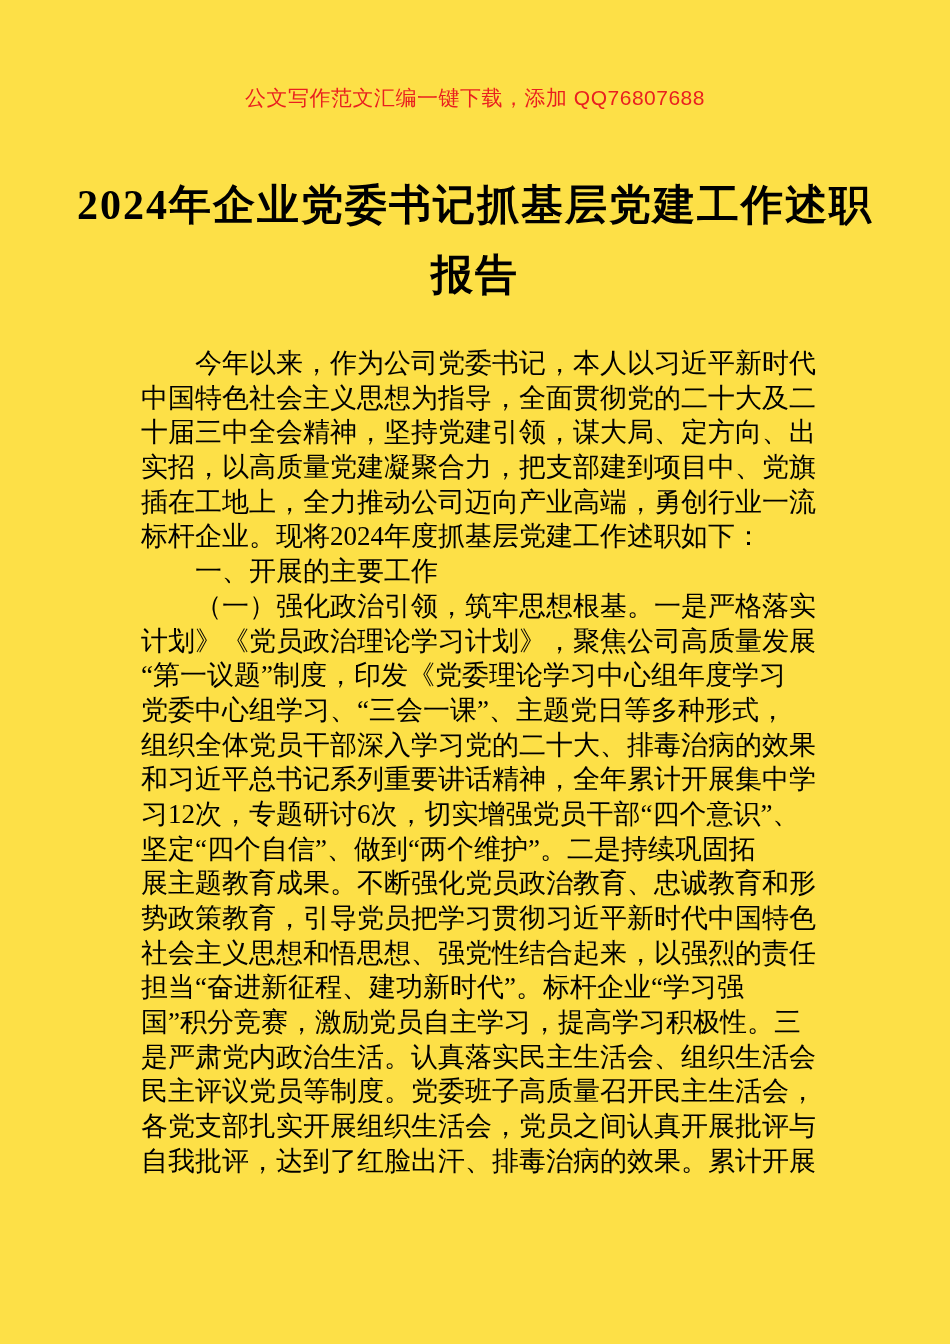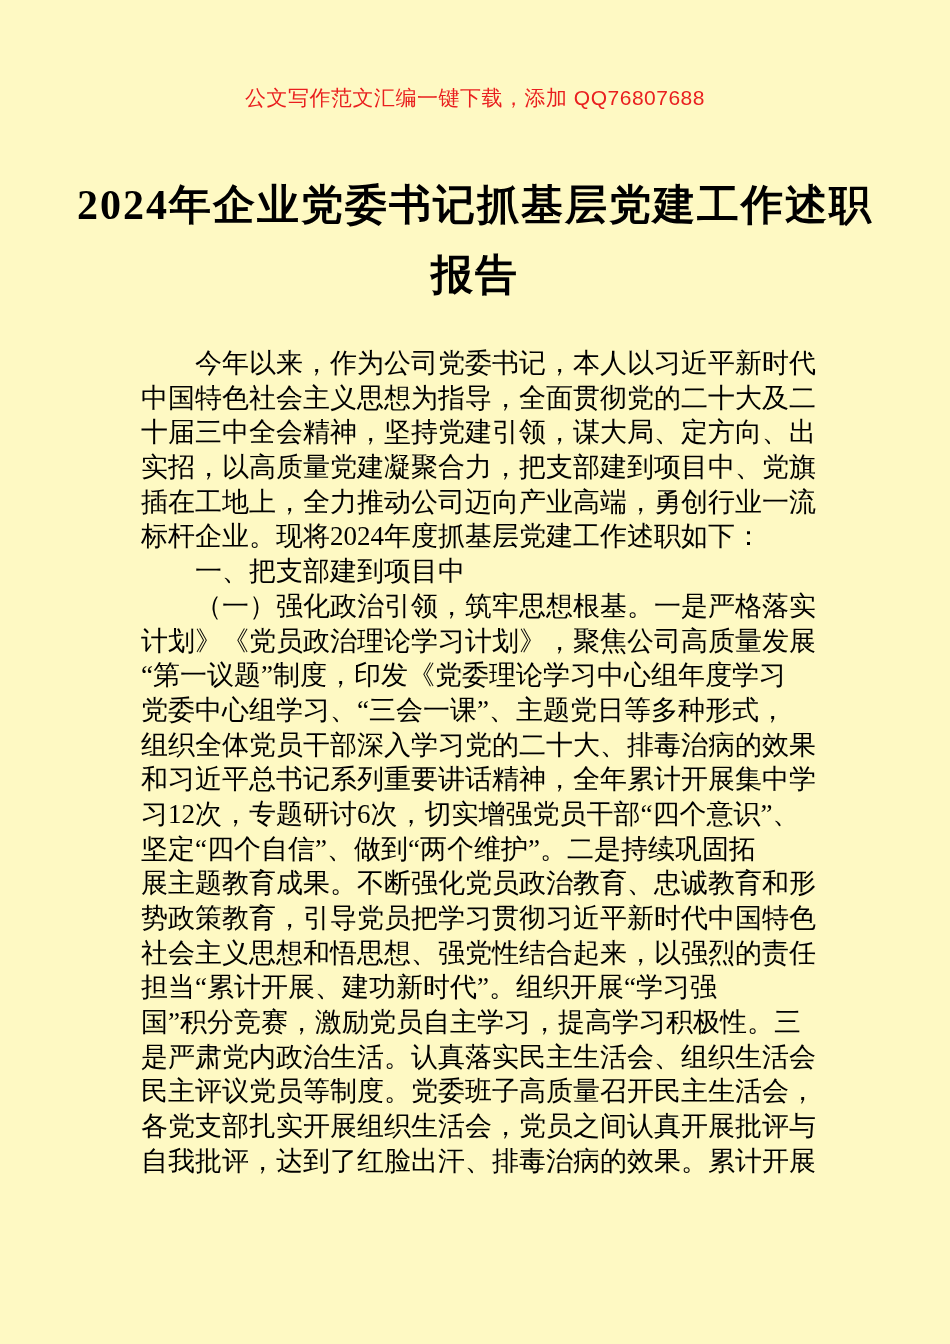--- a/index.html
+++ b/index.html
@@ -4,21 +4,21 @@
 <style>
   html, body {
     margin: 0;
     padding: 0;
     background: #ffffff;
   }
   .page {
     position: relative;
     width: 950px;
     height: 1344px;
-    background: #fef9c3;
+    background: #fde047;
     overflow: hidden;
     font-family: "Liberation Serif", "DejaVu Serif", serif;
     color: #000000;
   }
   .notice {
     position: absolute;
     top: 84px;
     left: 0;
     width: 100%;
     text-align: center;
@@ -81,21 +81,21 @@
       <div class="line">中国特色社会主义思想为指导，全面贯彻党的二十大及二</div>
 
       <div class="line">十届三中全会精神，坚持党建引领，谋大局、定方向、出</div>
 
       <div class="line">实招，以高质量党建凝聚合力，把支部建到项目中、党旗</div>
 
       <div class="line">插在工地上，全力推动公司迈向产业高端，勇创行业一流</div>
 
       <div class="line">标杆企业。现将2024年度抓基层党建工作述职如下：</div>
 
-      <div class="line indent">一、把支部建到项目中</div>
+      <div class="line indent">一、开展的主要工作</div>
 
       <div class="line indent">（一）强化政治引领，筑牢思想根基。一是严格落实</div>
 
       <div class="line">计划》《党员政治理论学习计划》，聚焦公司高质量发展</div>
 
       <div class="line">“第一议题”制度，印发《党委理论学习中心组年度学习</div>
 
 
       <div class="line">党委中心组学习、“三会一课”、主题党日等多种形式，</div>
 
@@ -106,21 +106,21 @@
       <div class="line">习12次，专题研讨6次，切实增强党员干部“四个意识”、</div>
 
       <div class="line">坚定“四个自信”、做到“两个维护”。二是持续巩固拓</div>
 
       <div class="line">展主题教育成果。不断强化党员政治教育、忠诚教育和形</div>
 
       <div class="line">势政策教育，引导党员把学习贯彻习近平新时代中国特色</div>
 
       <div class="line">社会主义思想和悟思想、强党性结合起来，以强烈的责任</div>
 
-      <div class="line">担当“累计开展、建功新时代”。组织开展“学习强</div>
+      <div class="line">担当“奋进新征程、建功新时代”。标杆企业“学习强</div>
 
       <div class="line">国”积分竞赛，激励党员自主学习，提高学习积极性。三</div>
 
       <div class="line">是严肃党内政治生活。认真落实民主生活会、组织生活会</div>
 
       <div class="line">民主评议党员等制度。党委班子高质量召开民主生活会，</div>
 
       <div class="line">各党支部扎实开展组织生活会，党员之间认真开展批评与</div>
 
       <div class="line">自我批评，达到了红脸出汗、排毒治病的效果。累计开展</div>

